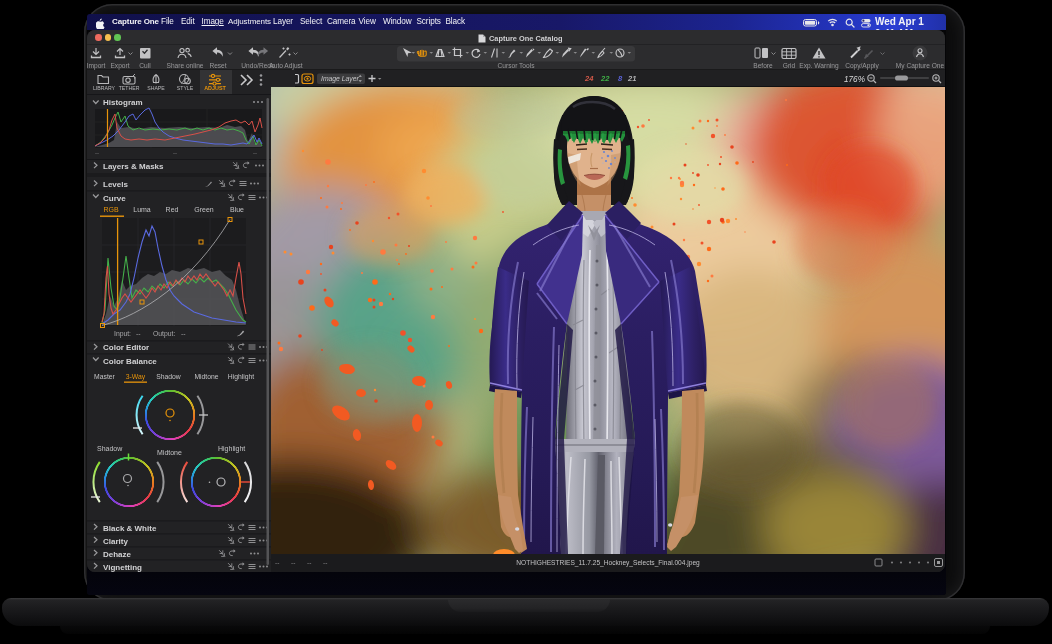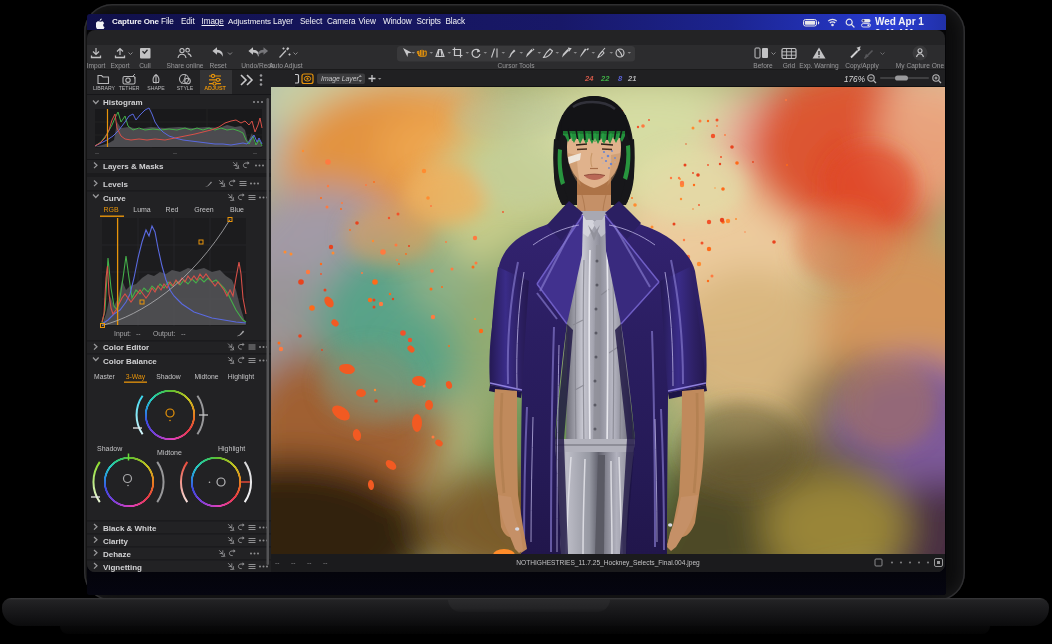--- a/index.html
+++ b/index.html
@@ -88,20 +88,30 @@
     <svg class="abs" style="left:774px;top:3.5px" width="10" height="10" viewBox="0 0 10 10">
         <rect x="0.5" y="1" width="9" height="3.4" rx="1.7" fill="#e6e6ea"></rect>
         <circle cx="2.4" cy="2.7" r="1.1" fill="#2a2a6a"></circle>
         <rect x="0.5" y="5.6" width="9" height="3.4" rx="1.7" fill="none" stroke="#e6e6ea" stroke-width="0.9"></rect>
         <circle cx="7.4" cy="7.3" r="1.1" fill="#e6e6ea"></circle>
       </svg>
     <span class="mi" style="left:788px;font-weight:bold;font-size:10px;letter-spacing:0;">Wed Apr 1&nbsp; 9:41 AM</span>
   </div>
   <div id="wallpaper-bottom"></div>
   <div id="window">
+    <div id="titlebar">
+      <span class="tl" style="left:8px;background:#ec6a5e"></span>
+      <span class="tl" style="left:17.5px;background:#f5bf4f"></span>
+      <span class="tl" style="left:27px;background:#61c554"></span>
+      <svg class="abs" style="left:391px;top:3.5px" width="8" height="9" viewBox="0 0 8 9">
+          <path d="M0.5 0.5h4.5L7.5 3v5.5h-7z" fill="#d8d8da"></path>
+          <path d="M5 0.5 5 3 7.5 3" fill="#a8a8aa"></path>
+        </svg>
+        <div style="position:absolute;left:402px;top:3.5px;font-size:7.4px;font-weight:bold;color:#d0d0d2;white-space:nowrap;">Capture One Catalog</div>
+    </div>
     <div id="toolbar">
       <svg class="abs" style="left:0;top:0" width="858" height="25" viewBox="0 0 858 25">
         <g stroke="#c2c2c4" fill="none" stroke-width="1.2">
           <path d="M9 3v6M6 6.5 9 9.5 12 6.5"></path>
           <path d="M4.5 10.5v2h9v-2" stroke-width="1.3"></path>
           <path d="M33 10V4M30 6.5 33 3.5 36 6.5"></path>
           <path d="M28.5 10.5v2h9v-2" stroke-width="1.3"></path>
         </g>
         <path d="M41.5 7.5l2 2 2-2" stroke="#8a8a8c" fill="none" stroke-width="1"></path>
         <rect x="53" y="3" width="10.5" height="10.5" rx="1" fill="#c2c2c4"></rect>

